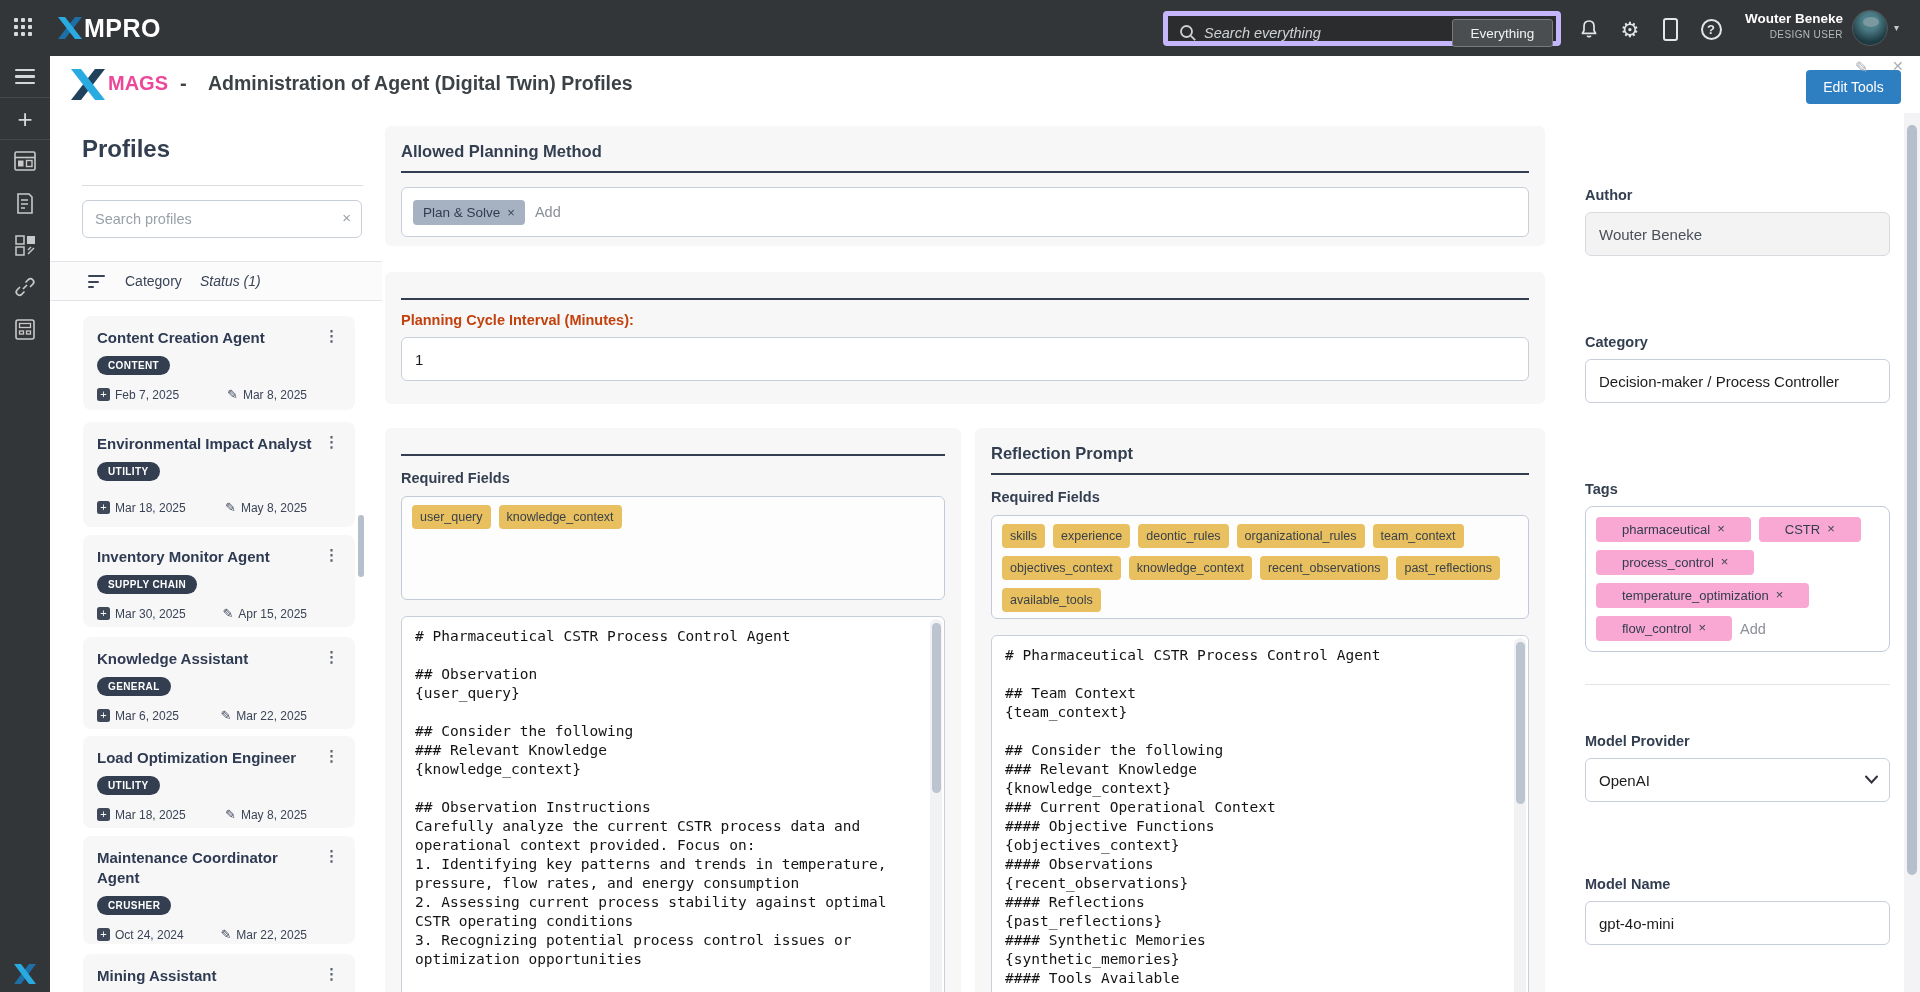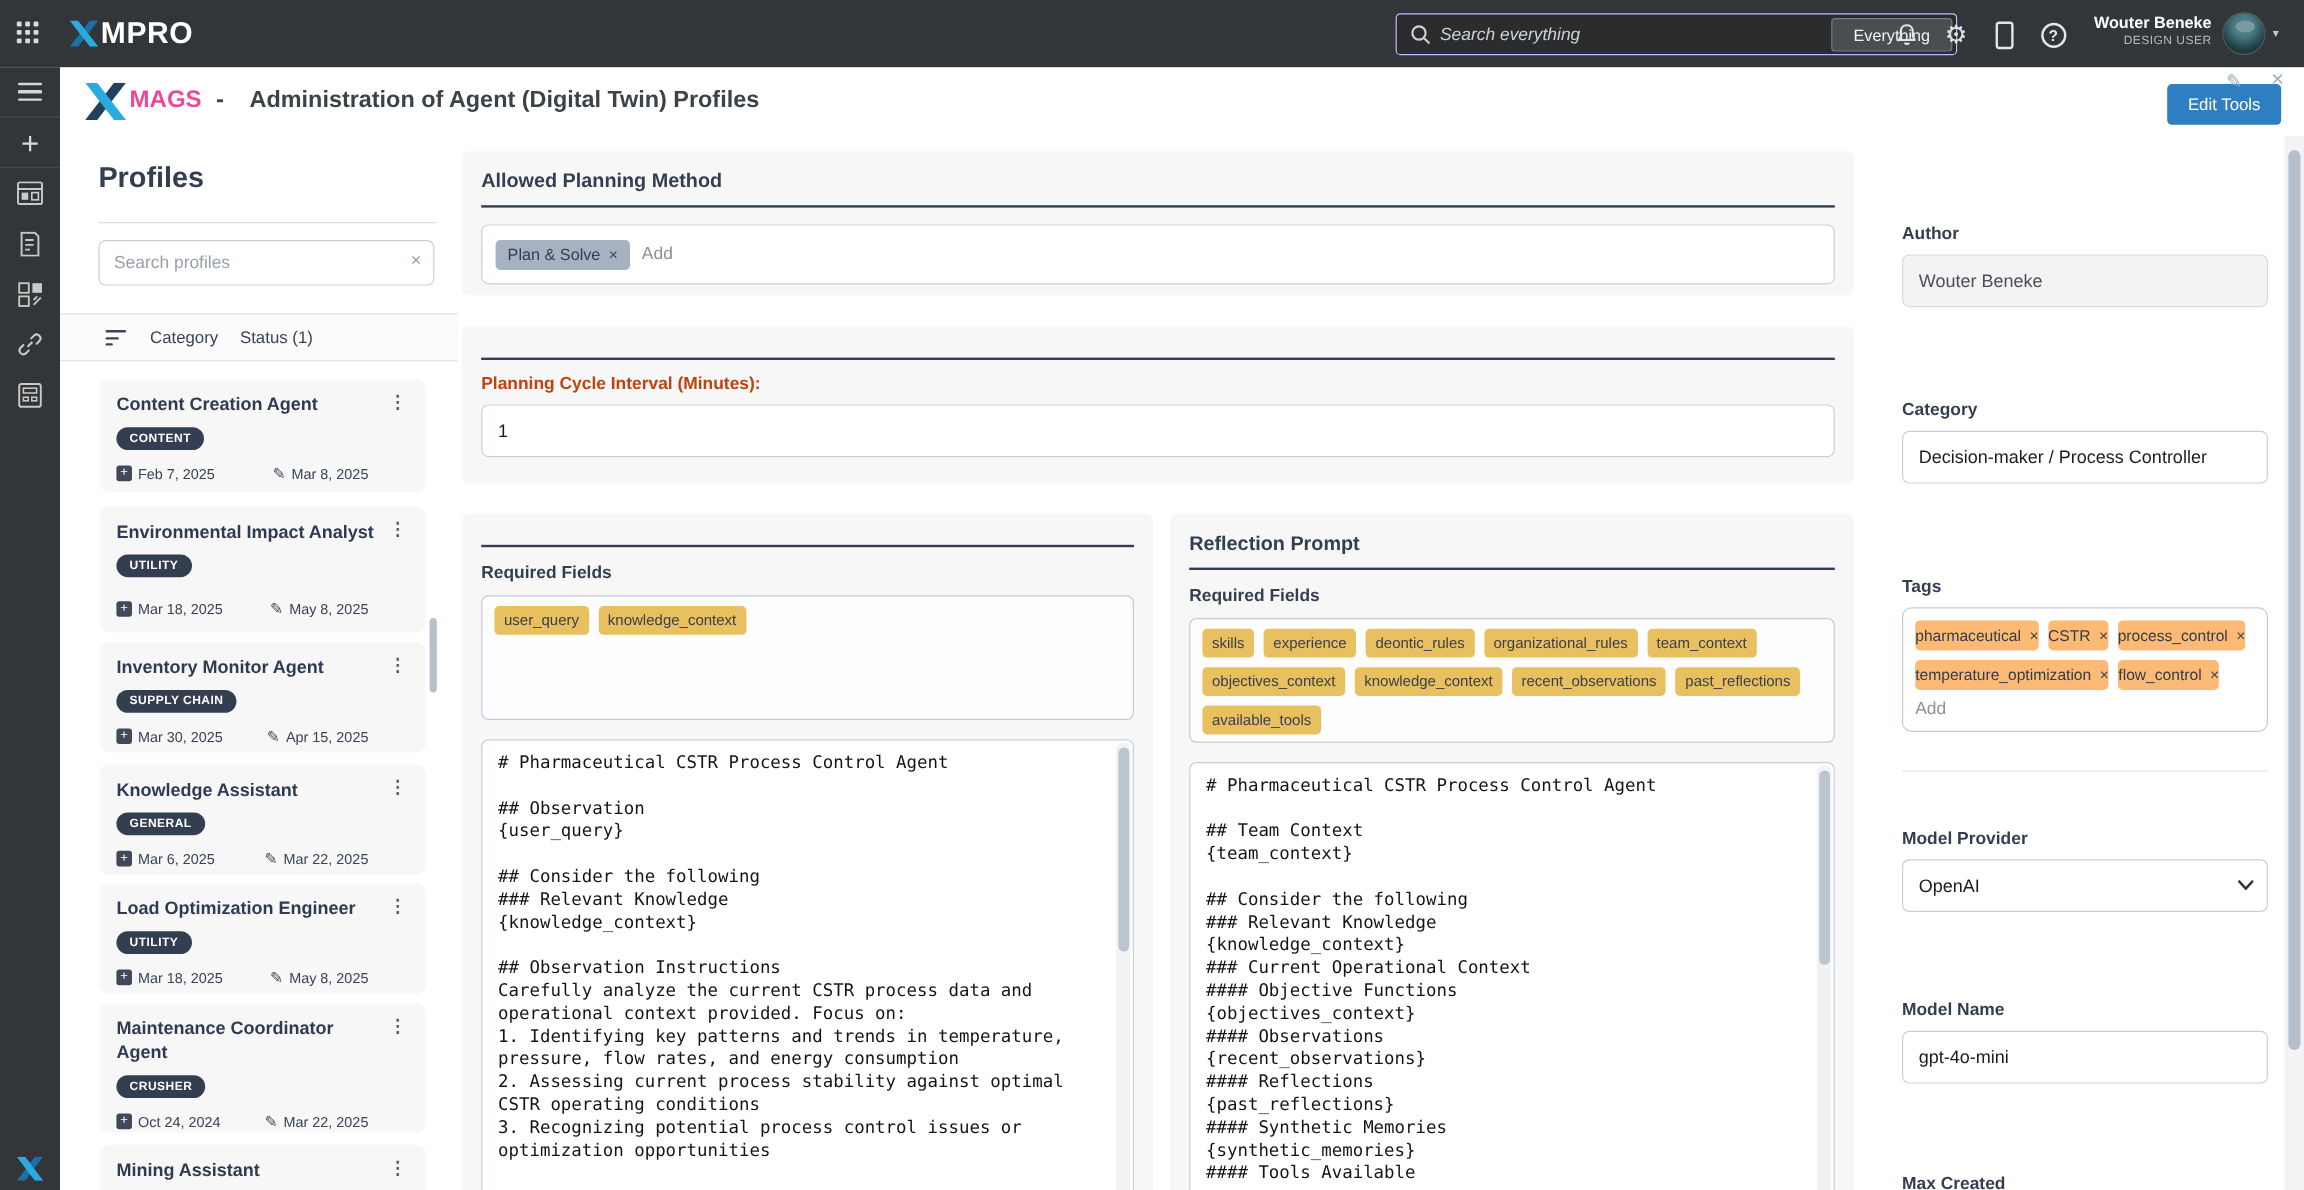--- a/index.html
+++ b/index.html
@@ -8,22 +8,22 @@
 
   
   .topbar { position:absolute; left:0; top:0; width:1920px; height:56px; background:#333638; z-index:30; }
   .apps-grid { position:absolute; left:14px; top:18px; width:22px; height:20px;
                display:grid; grid-template-columns:repeat(3,4px); grid-template-rows:repeat(3,4px); gap:3px; cursor:pointer; }
   .apps-grid i { background:#d9dadb; border-radius:1px; }
   .brand { position:absolute; left:58px; top:0; height:56px; display:flex; align-items:center; }
   .brand .logo-x-svg { margin-right:2px; }
   .brand .logo-txt { color:#fff; font-size:25px; font-weight:800; letter-spacing:.5px; }
 
-  .tb-search { position:absolute; left:1163px; top:11px; width:468px; height:35px; background:#2a2c2e;
-               border:1px solid #c4b5fd; border-radius:4px; }
+  .tb-search { position:absolute; left:1163px; top:11px; width:398px; height:35px; background:#2a2c2e;
+               border:5px solid #c4b5fd; border-radius:4px; }
   .tb-search svg { position:absolute; left:11px; top:8px; }
   .tb-search input { position:absolute; left:36px; top:1px; width:250px; height:31px; background:transparent;
                      border:none; outline:none; color:#e8e8e8; font-size:14.5px; font-style:italic;
                      font-family:"Liberation Sans", sans-serif; }
   .tb-search input::placeholder { color:#cfd2d4; font-style:italic; }
   .scope-btn { position:absolute; right:3px; top:3px; width:101px; height:28px; background:#4b4e51;
                border:1px solid #77797c; border-radius:3px; color:#f2f2f2; font-size:13.5px;
                font-family:"Liberation Sans", sans-serif; cursor:pointer; }
   .tb-icon { position:absolute; top:16px; width:26px; height:26px; display:flex; align-items:center;
              justify-content:center; cursor:pointer; }
@@ -70,21 +70,21 @@
   .psearch input { position:absolute; left:12px; top:1px; width:230px; height:34px; border:none; outline:none;
                    font-size:14.5px; color:#a21caf; font-family:"Liberation Sans", sans-serif; }
   .psearch input::placeholder { color:#9aa0a8; }
   .psearch .clear-x { position:absolute; right:10px; top:8px; color:#9aa0a8; font-size:15px; cursor:pointer; }
   .pfilter { position:absolute; left:0; top:148px; width:332px; height:40px; background:#fbfbfc;
              border-top:1px solid #e3e4e8; border-bottom:1px solid #e3e4e8; }
   .filter-ico { position:absolute; left:38px; top:13px; width:17px; cursor:pointer; }
   .filter-ico i { display:block; height:2px; background:#3a4456; margin-bottom:3.5px; border-radius:1px; }
   .filter-ico i:nth-child(1){width:17px;} .filter-ico i:nth-child(2){width:11px;} .filter-ico i:nth-child(3){width:6px;}
   .pfilter-cat { position:absolute; left:75px; top:11px; font-size:14px; color:#3a4456; cursor:pointer; }
-  .pfilter-status { position:absolute; left:150px; top:11px; font-size:14px; color:#3a4456; cursor:pointer; }
+  .pfilter-status { position:absolute; left:150px; top:11px; font-size:14px; color:#3a4456; cursor:pointer;font-style:italic; }
 
   .pcard { position:absolute; left:33px; width:272px; background:#f7f7f8; border-radius:8px;
            padding:12px 14px; display:flex; flex-direction:column; cursor:pointer; }
   .pcard-head { display:flex; justify-content:space-between; align-items:flex-start; }
   .pcard-title { font-size:15px; font-weight:700; color:#2f3b52; line-height:20px; max-width:218px; }
   .kebab { color:#5b6370; font-size:15px; font-weight:700; line-height:16px; padding:0 2px; cursor:pointer; }
   .pbadge { align-self:flex-start; min-width:58px; margin-top:8px; background:#333f50; color:#fff; font-size:10px;
             font-weight:700; letter-spacing:.4px; padding:4px 11px; border-radius:10px; text-align:center; }
   .pdates { margin-top:auto; padding-top:12px; display:flex; justify-content:space-between; padding-right:34px; }
   .pdate { display:flex; align-items:center; gap:5px; font-size:12px; color:#3a4456; }
@@ -122,22 +122,22 @@
   
   .rpanel { position:absolute; left:1585px; top:113px; width:305px; height:879px; background:#fff; }
   .r-label { font-size:14.5px; font-weight:700; color:#333f50; margin-bottom:9px;margin-top:48px; }
   .r-input { width:100%; height:44px; border:1px solid #c9cfd9; border-radius:6px; padding:0 13px; font-size:15px;
              color:#1c1c1c; background:#fff; font-family:"Liberation Sans", sans-serif; outline:none; }
   .r-input.disabled { background:#f3f3f4; border-color:#d7dade; color:#4a4f57; }
   .r-gap28 { height:28px; } .r-gap30 { height:30px; } .r-gap26 { height:26px; }
   .r-divider { border-bottom:1px solid #e3e4e8; margin:32px 0 22px 0; }
   .r-tagsbox { border:1px solid #c3cbd8; border-radius:8px; background:#fff; padding:10px; display:flex;
                flex-wrap:wrap; gap:8px; align-items:center; cursor:text; }
-  .r-chip { background:#fdba74; color:#323c4d; font-size:13px; border-radius:4px; padding:5px 0;
-            display:inline-flex; align-items:center; gap:7px; }
+  .r-chip { background:#f9a8d4; color:#323c4d; font-size:13px; border-radius:4px; padding:5px 26px;
+            display:inline-flex; align-items:flex-start; gap:7px; }
   .r-select { position:relative; width:100%; height:44px; border:1px solid #c9cfd9; border-radius:6px; background:#fff;
               font-size:15px; color:#1c1c1c; display:flex; align-items:center; padding:0 13px; cursor:pointer; }
   .r-select svg { position:absolute; right:11px; top:16px; }
 
   
   .page-scroll { position:absolute; left:1904px; top:113px; width:16px; height:879px; background:#f3f3f5; }
   .page-scroll .thumb { position:absolute; left:3px; top:12px; width:10px; height:750px; background:#b5bfcb; border-radius:6px; cursor:grab; }
 </style>
 </head>
 <body>

